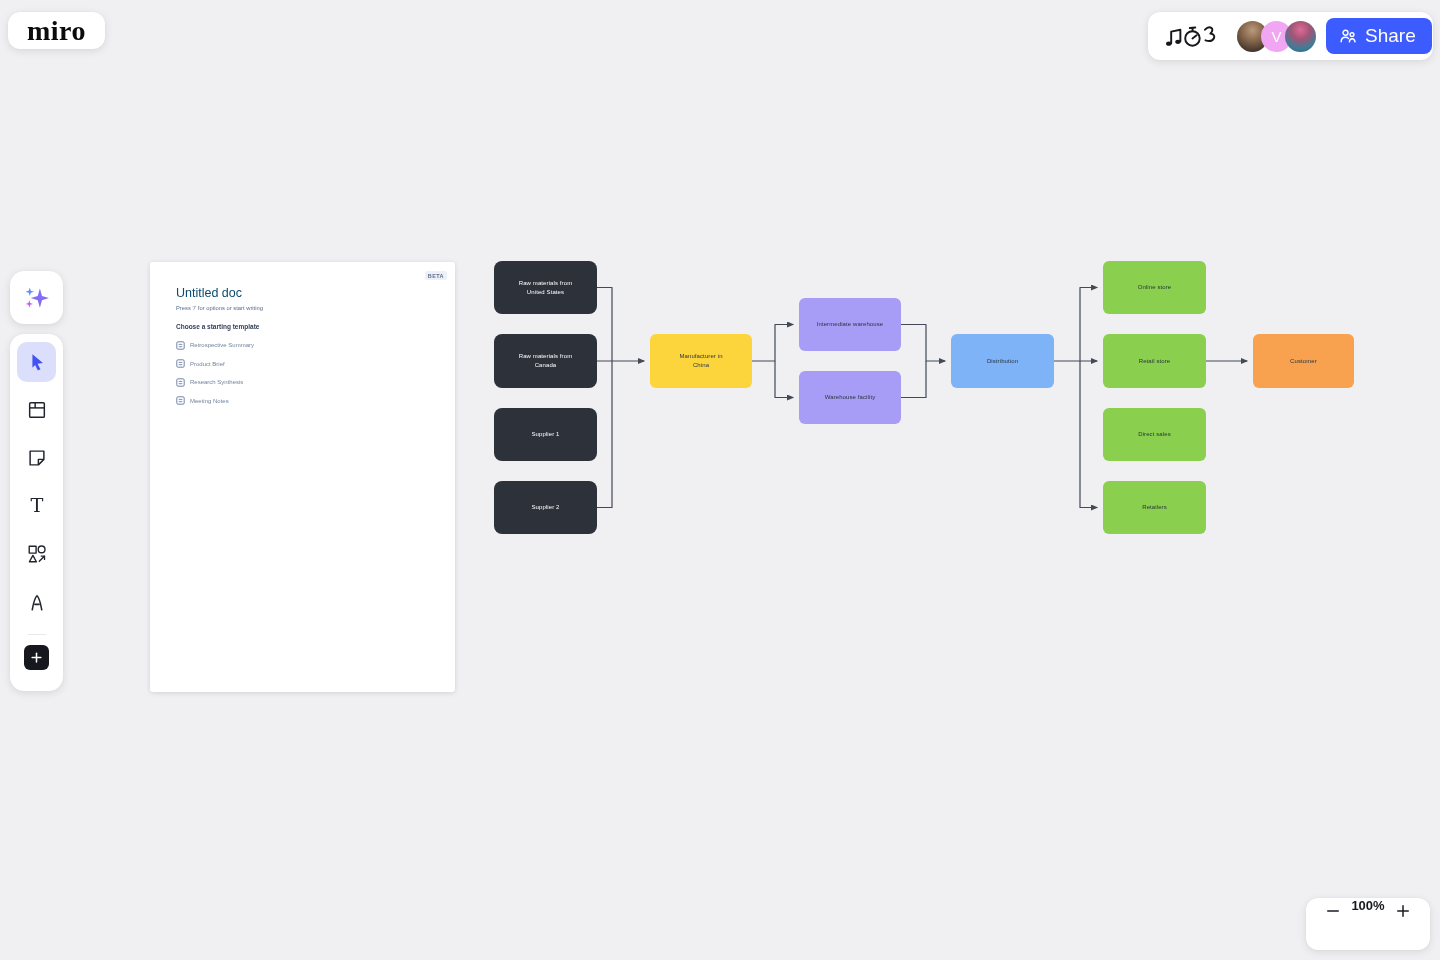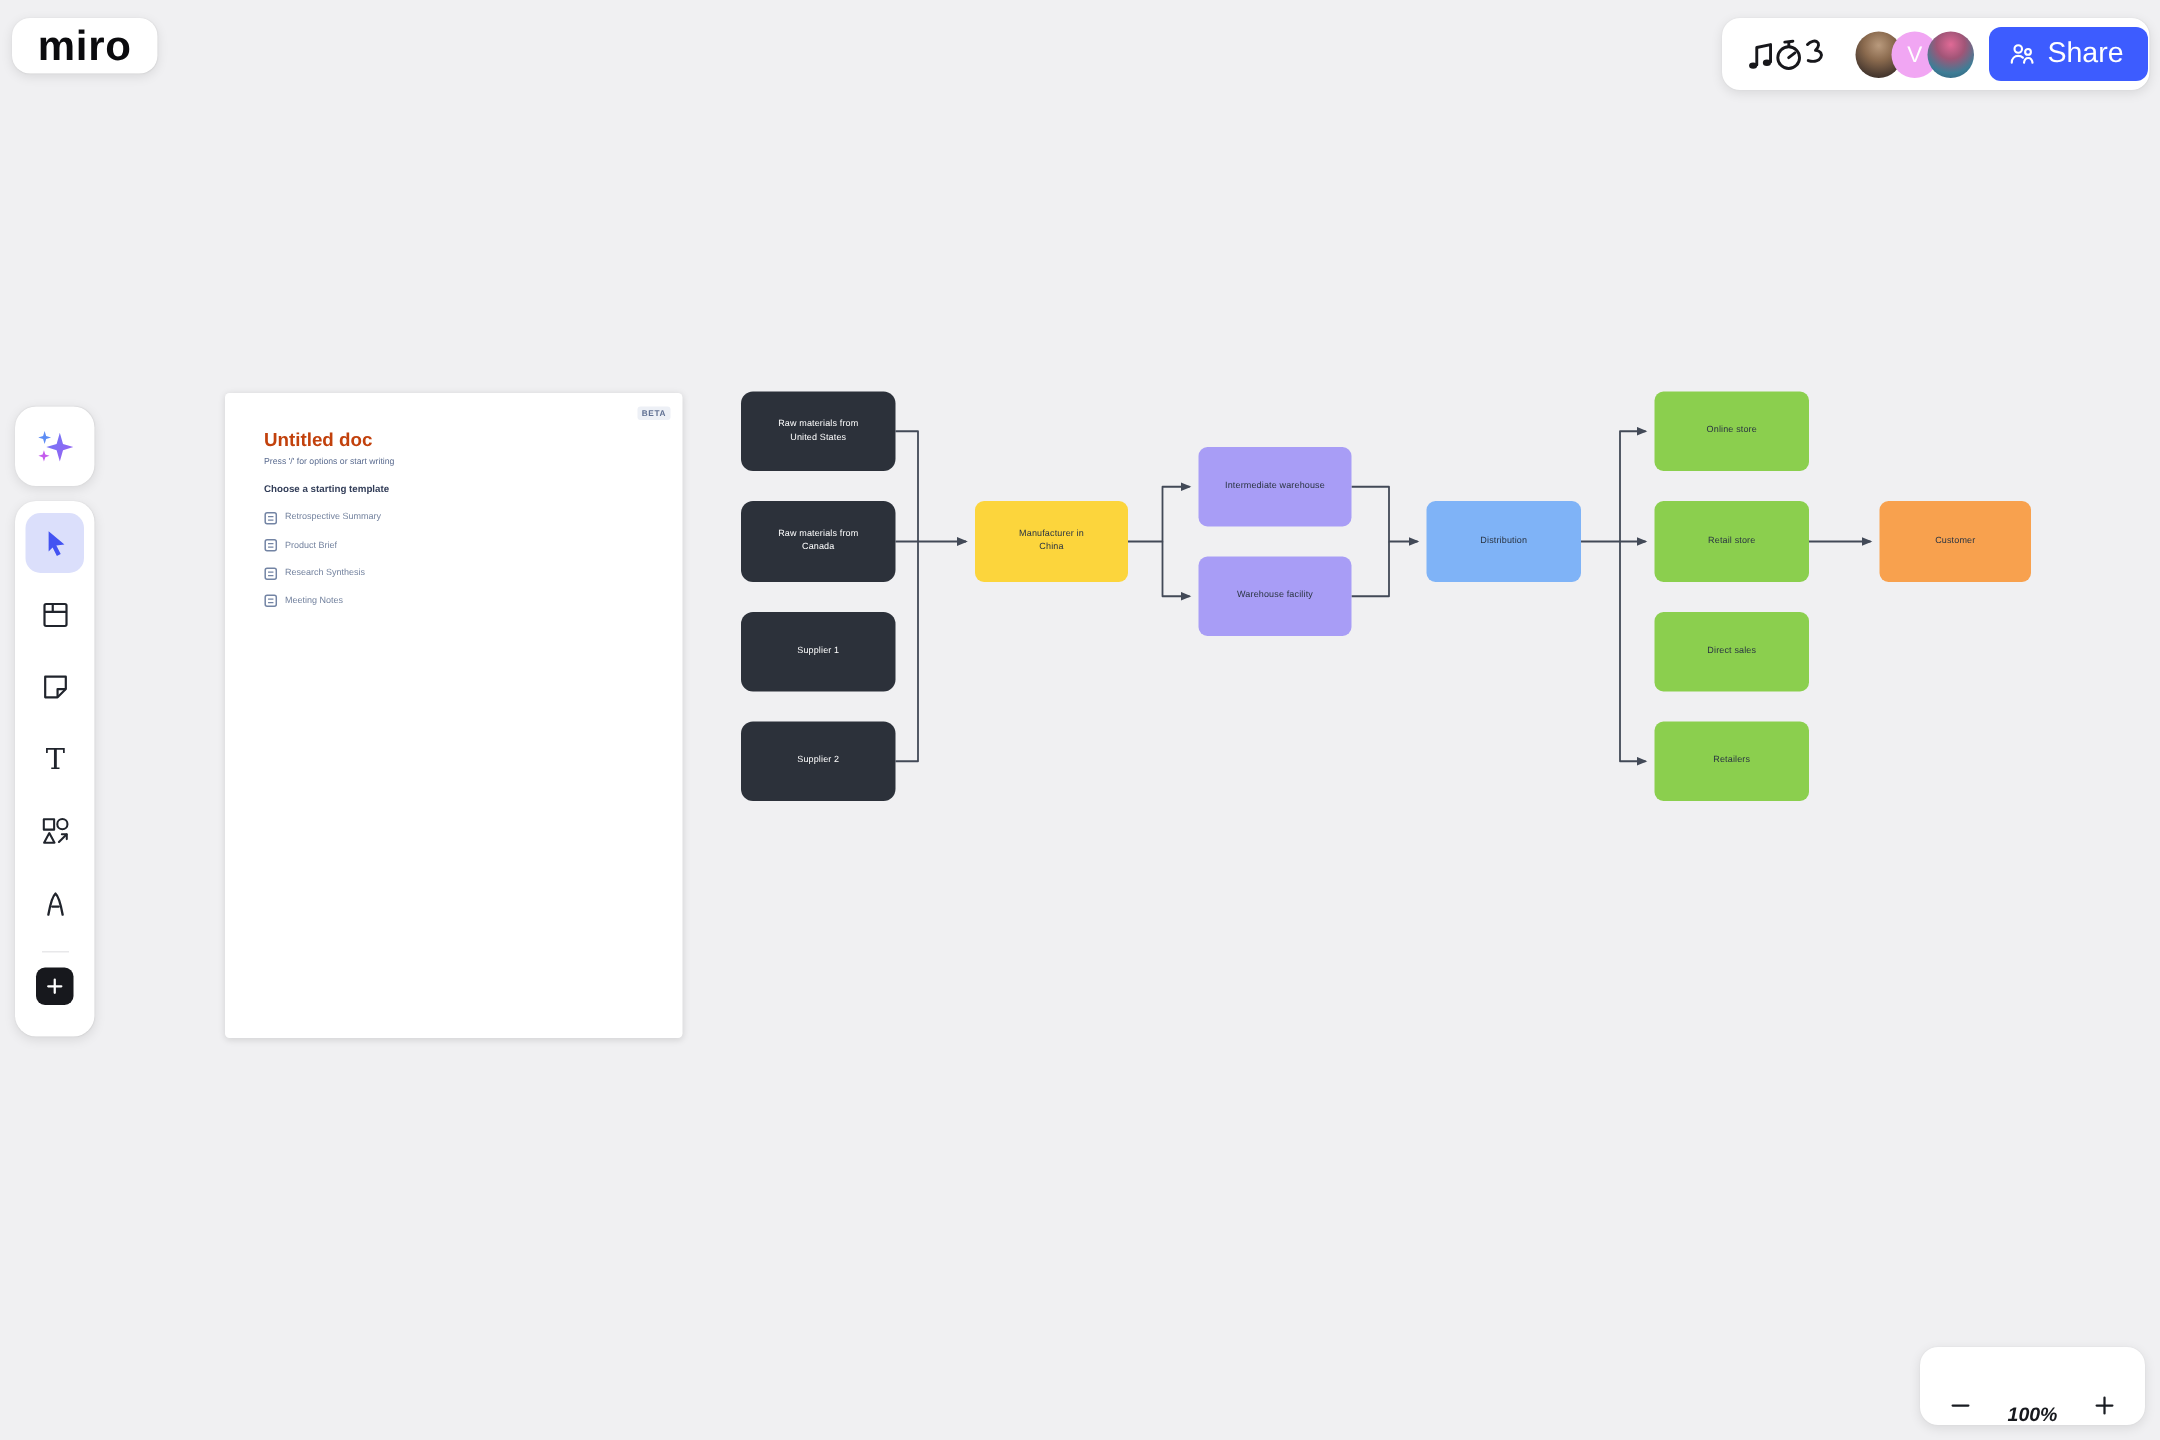--- a/index.html
+++ b/index.html
@@ -3,21 +3,21 @@
 <meta charset="utf-8">
 <style>
   * { margin:0; padding:0; box-sizing:border-box; }
   html,body { width:1440px; height:960px; overflow:hidden; }
   body { background:#f0f0f2; font-family:"Liberation Sans", sans-serif; position:relative; }
 
   
   .card { background:#fff; border-radius:12px; box-shadow:0 2px 8px rgba(0,0,0,.10), 0 0 1px rgba(0,0,0,.08); position:absolute; }
 
   
-  .logo-card { left:8px; top:12px; width:97px; height:37px; display:flex; align-items:center; justify-content:center; cursor:pointer; }
+  .logo-card { left:8px; top:12px; width:97px; height:37px; display:flex; align-items:center; justify-content:center; cursor:pointer;font-family:Liberation Serif, serif; }
   .logo-card span { font-size:28px; font-weight:700; color:#0b0b0e; letter-spacing:.5px; }
 
   
   .top-right { right:7px; top:12px; width:285px; height:48px; display:flex; align-items:center; padding:0 8px 0 14px; }
   .doodles { display:flex; align-items:center; cursor:pointer; }
   .tr-divider { width:1px; height:48px; background:#e7e7ea; margin:0 8px 0 9px; }
   .avatars { display:flex; align-items:center; }
   .avatar { width:31px; height:31px; border-radius:50%; flex:none; cursor:pointer; }
   .avatar + .avatar { margin-left:-7px; }
   .avatar.photo1 { background:radial-gradient(circle at 50% 30%, #b99a7d 0%, #8a6a4e 38%, #4a3a30 75%, #2c2624 100%); }
@@ -30,35 +30,35 @@
   .toolbar { left:10px; top:334px; width:53px; height:357px; border-radius:14px; display:flex; flex-direction:column; align-items:center; padding-top:8px; }
   .tool { width:39px; height:40px; border-radius:10px; display:flex; align-items:center; justify-content:center; cursor:pointer; margin-bottom:8px; }
   .tool.selected { background:#dbdffb; }
   .tool-divider { width:18px; height:1px; background:#e8e8ea; margin:4px 0 8px; }
   .plus-tool { width:25px; height:25px; background:#17181d; border-radius:6px; display:flex; align-items:center; justify-content:center; cursor:pointer; margin-top:2px; }
 
   
   .doc-panel { left:150px; top:262px; width:305px; height:430px; background:#fff; border-radius:3px; box-shadow:0 1px 5px rgba(0,0,0,.13); position:absolute; cursor:pointer; }
   .beta-badge { position:absolute; top:9px; right:8px; font-size:5.5px; font-weight:700; letter-spacing:.4px; color:#5f6f92; background:#edf0f6; border-radius:2px; padding:1.5px 3px; }
   .doc-inner { padding:24px 26px 0; }
-  .doc-title { font-size:12.5px; font-weight:700; color:#c2410c; }
+  .doc-title { font-size:12.5px; font-weight:400; color:#0c4a6e; }
   .doc-hint { font-size:5.8px; color:#5a6b8f; margin-top:5px; }
   .doc-heading { font-size:6.5px; font-weight:700; color:#333e59; margin-top:12px; }
   .tpl-list { margin-top:6px; }
   .tpl-item { display:flex; align-items:center; gap:5px; height:18.5px; cursor:pointer; }
   .tpl-label { font-size:6px; color:#74839f; }
 
   
   .edges-svg { position:absolute; left:0; top:0; width:1440px; height:960px; pointer-events:none; }
   .node { position:absolute; border-radius:6px; display:flex; align-items:center; justify-content:center; text-align:center; cursor:pointer; }
   .node.dark { border-radius:8px; }
   .node span { font-size:6px; line-height:1.45; white-space:pre-line; letter-spacing:.1px; padding:2px 8px; }
 
   
-  .zoom-card { right:10px; bottom:10px; width:150px; height:52px; display:flex; align-items:flex-end; justify-content:space-between; padding:0 14px;font-style:italic; }
+  .zoom-card { right:10px; bottom:10px; width:124px; height:52px; display:flex; align-items:flex-start; justify-content:space-between; padding:0 14px; }
   .zoom-btn { width:26px; height:26px; border:none; background:transparent; display:flex; align-items:center; justify-content:center; cursor:pointer; }
   .zoom-level { font-size:13px; font-weight:600; color:#17191e; cursor:pointer; }
 
   svg { display:block; }
 </style>
 </head>
 <body>
 
 <svg class="edges-svg" viewBox="0 0 1440 960">
   <defs>

